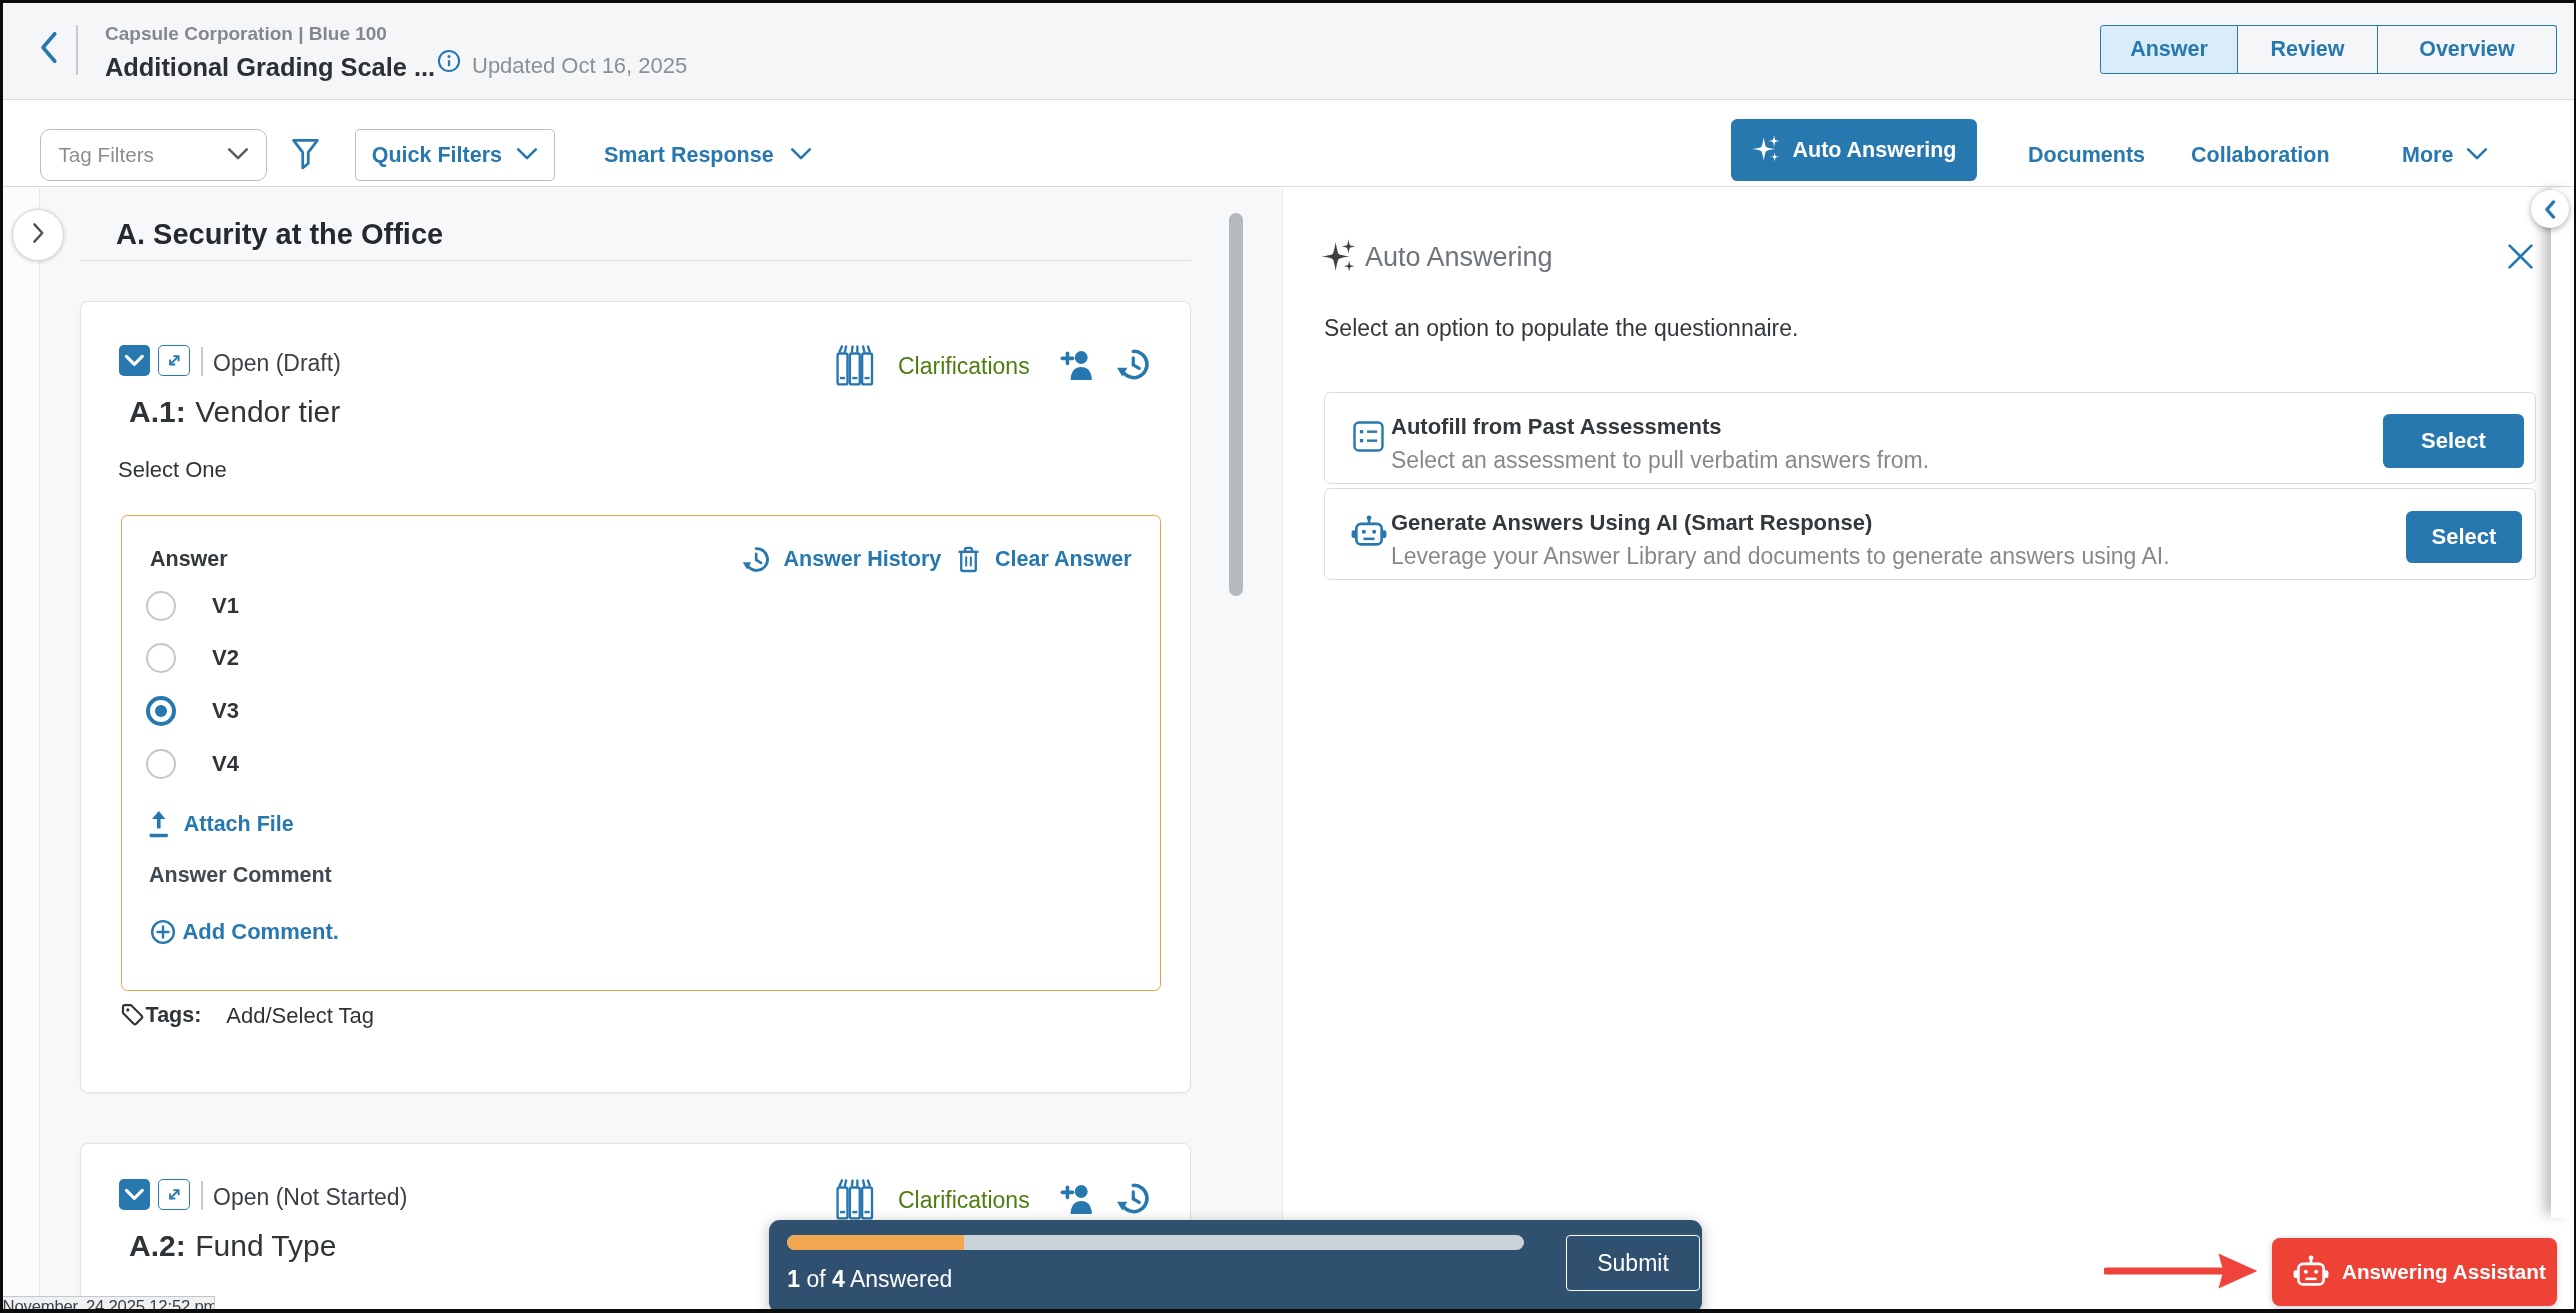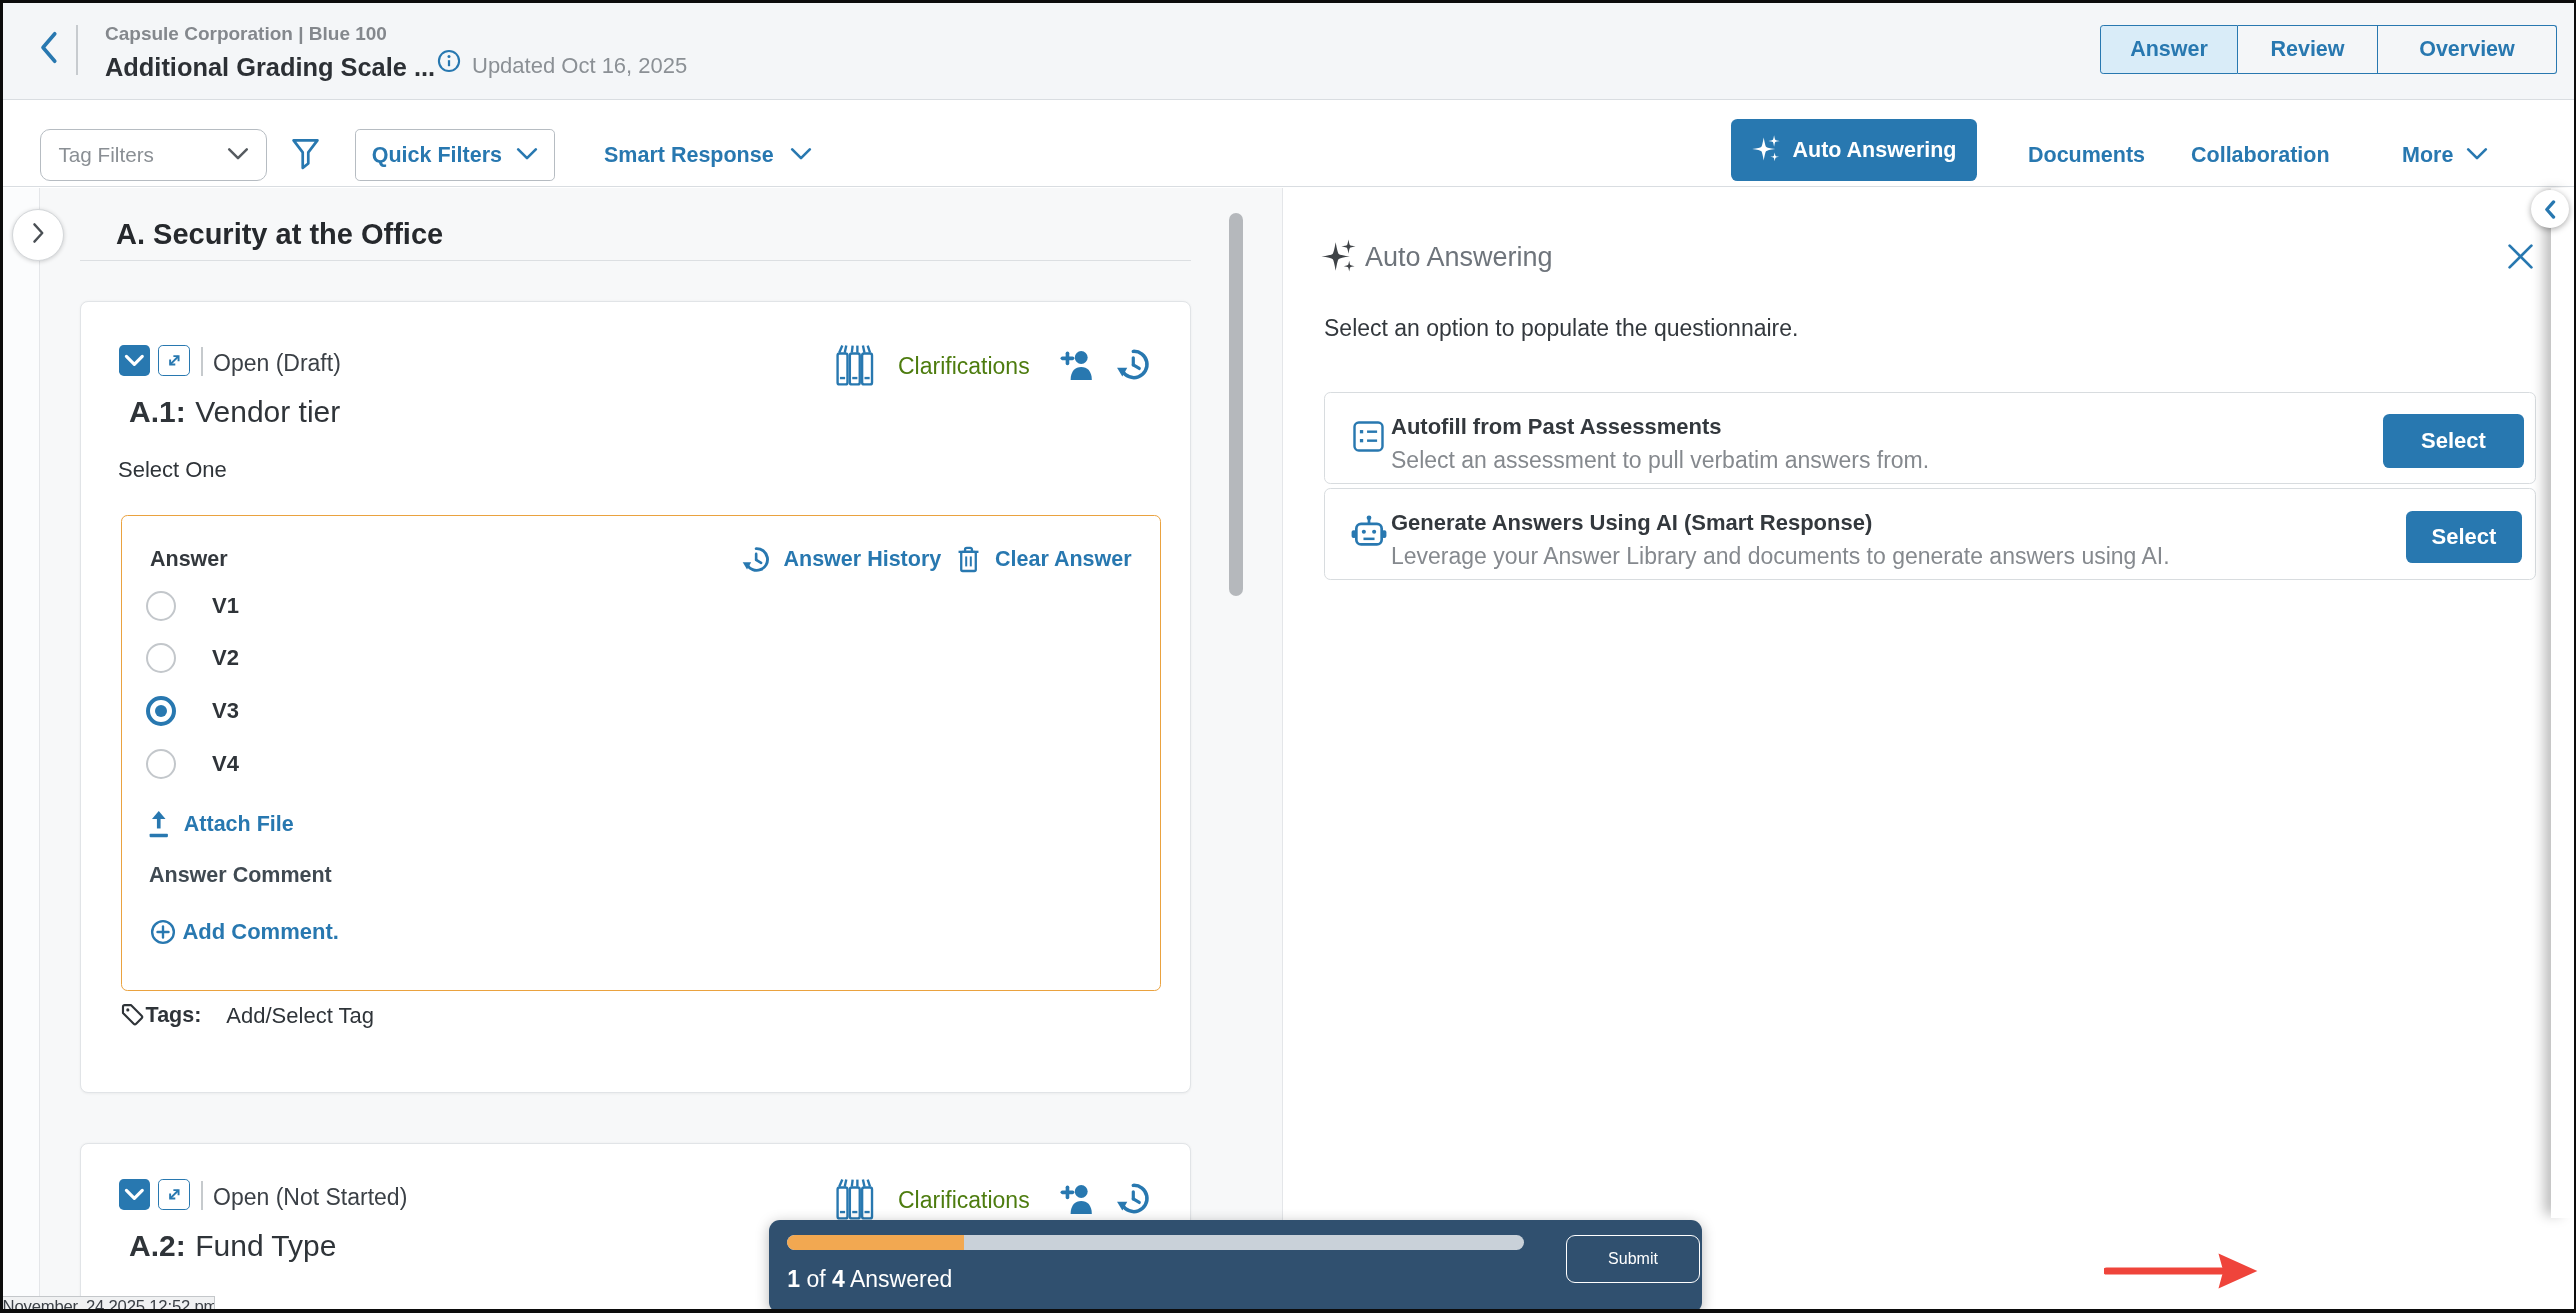--- a/index.html
+++ b/index.html
@@ -136,22 +136,22 @@
     border:none; box-shadow:0 1.6px 6.4px rgba(0,0,0,.35); display:flex; align-items:center;
     justify-content:center; cursor:pointer; z-index:6; }
 
   
   #progress-panel { left:769px; top:1220px; width:933px; height:93px; background:#30506f; border-radius:11px;
     box-shadow:0 3.2px 14.3px rgba(0,0,0,.28); z-index:8; }
   #progress-track { left:18.3px; top:15px; width:737px; height:15px; border-radius:8px; background:#c9d1d9; overflow:hidden; }
   #progress-fill { left:0; top:0; height:15px; border-radius:8px 0 0 8px; background:#f2a851; }
   #progress-text { left:18.3px; top:48px; font-size:23px; color:#fff; line-height:1; }
   #progress-text b { font-weight:700; }
-  #submit-btn { left:797px; top:15px; width:134px; height:48px; background:transparent; border:1.6px solid #fff;
-    border-radius:9px; color:#fff; font-size:16px; font-family:"Liberation Sans",sans-serif; cursor:pointer; }
+  #submit-btn { left:797px; top:15px; width:134px; height:56px; background:transparent; border:1.6px solid #fff;
+    border-radius:4px; color:#fff; font-size:23px; font-family:"Liberation Sans",sans-serif; cursor:pointer; }
 
   #timestamp-box { left:0px; top:1296px; width:215px; height:17.5px; background:#f0f1f2; border:0.8px solid #c4c7ca;
     border-bottom:none; overflow:hidden; z-index:9; }
   #timestamp-box .txt { position:absolute; left:1.6px; top:1.6px; font-size:16.7px; letter-spacing:-0.2px; color:#3c4147; line-height:1; white-space:nowrap; }
 
   #red-arrow { left:2104px; top:1248px; z-index:9; }
   #assistant-btn { left:2272px; top:1238px; width:285px; height:68px; background:#ee4237; border:none; border-radius:8px;
     display:flex; align-items:center; padding-left:20px; gap:12px; cursor:pointer; z-index:9;
     box-shadow:0 1.6px 6.4px rgba(0,0,0,.2); }
   #assistant-btn .lbl { font-size:20.7px; font-weight:700; color:#fff; }
@@ -540,19 +540,36 @@
   <div id="timestamp-box" class="abs">
     <span class="txt">November, 24 2025 12:52 pm</span>
   </div>
 
   <div id="red-arrow" class="abs">
     <svg width="156" height="46" viewBox="0 0 196 58">
       <line x1="3" y1="29" x2="148" y2="29" stroke="#ef443b" stroke-width="9" stroke-linecap="round"></line>
       <polygon points="144,7 193,29 144,51 150,29" fill="#ef443b"></polygon>
     </svg>
   </div>
+  <button id="assistant-btn" class="abs">
+    <span style="display:flex">
+      <svg width="38" height="37" viewBox="0 0 48 46">
+        <g fill="none" stroke="#fff" stroke-width="3.4">
+          <rect x="8" y="12" width="32" height="26" rx="6"></rect>
+          <line x1="24" y1="12" x2="24" y2="6"></line>
+        </g>
+        <circle cx="24" cy="4.5" r="3" fill="#fff"></circle>
+        <rect x="2" y="20" width="6" height="10" rx="2.5" fill="#fff"></rect>
+        <rect x="40" y="20" width="6" height="10" rx="2.5" fill="#fff"></rect>
+        <circle cx="17.5" cy="22" r="2.6" fill="#fff"></circle>
+        <circle cx="30.5" cy="22" r="2.6" fill="#fff"></circle>
+        <line x1="17" y1="31" x2="31" y2="31" stroke="#fff" stroke-width="3.2"></line>
+      </svg>
+    </span>
+    <span class="lbl">Answering Assistant</span>
+  </button>
 
   <div id="frame-top" class="frame-bar"></div>
   <div id="frame-left" class="frame-bar"></div>
   <div id="frame-right" class="frame-bar"></div>
   <div id="frame-bottom" class="frame-bar"></div>
 </div>
 
 
 </body></html>

